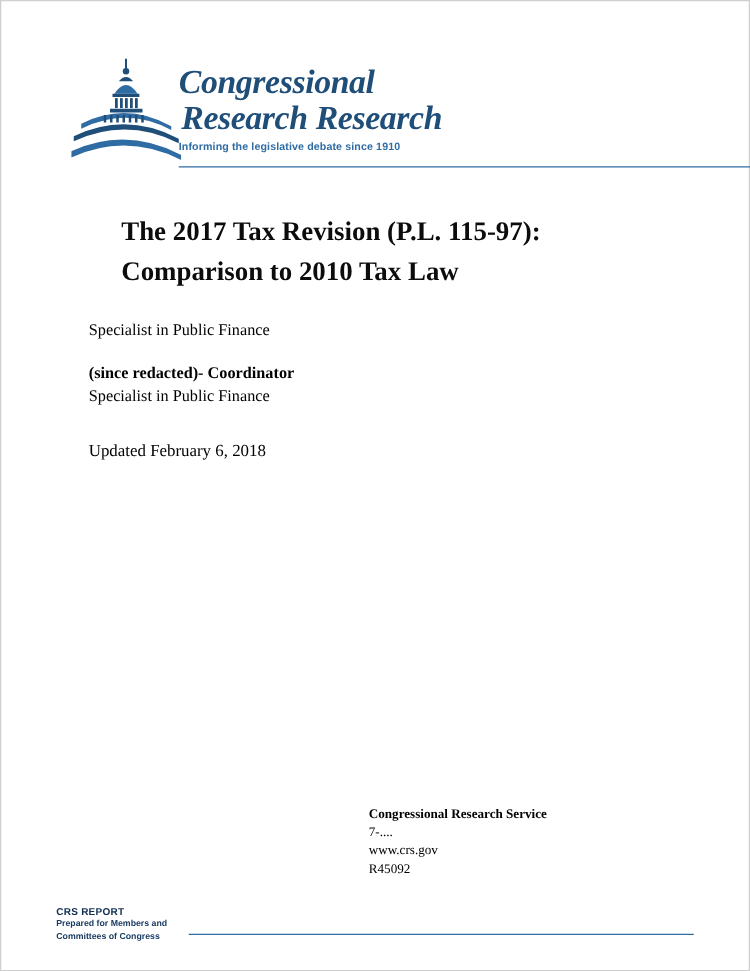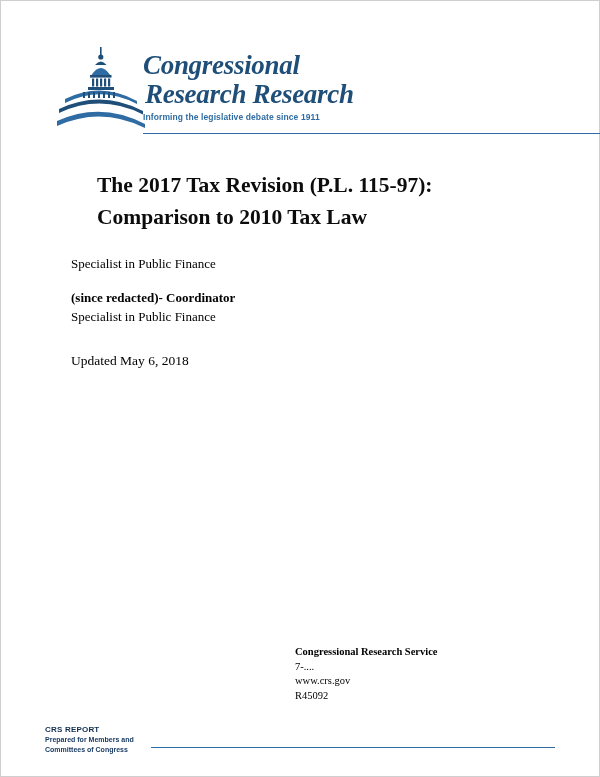--- a/index.html
+++ b/index.html
@@ -197,41 +197,41 @@
           <rect x="41" y="47" width="2" height="6"></rect>
           <rect x="46" y="47" width="2" height="6"></rect>
           <rect x="51" y="47" width="2" height="6"></rect>
           <rect x="56" y="47" width="2" height="6"></rect>
         </g>
       </svg>
     </div>
     <div class="logo-text">
       <div class="logo-line1">Congressional</div>
       <div class="logo-line2">Research Research</div>
-      <div class="logo-tagline">Informing the legislative debate since 1911</div>
+      <div class="logo-tagline">Informing the legislative debate since 1910</div>
     </div>
     <div class="logo-rule"></div>
   </div>
 
   <div class="doc-title">
     <div>The 2017 Tax Revision (P.L. 115-97):</div>
     <div>Comparison to 2010 Tax Law</div>
   </div>
 
   <div class="authors">
     <div class="author-group">
       <div class="author-role">Specialist in Public Finance</div>
     </div>
     <div class="author-group">
       <div class="author-name">(since redacted)- Coordinator</div>
       <div class="author-role">Specialist in Public Finance</div>
     </div>
   </div>
 
-  <div class="doc-date">Updated May 6, 2018</div>
+  <div class="doc-date">Updated February 6, 2018</div>
 
   <div class="footer-right">
     <div class="org">Congressional Research Service</div>
     <div>7-....</div>
     <div>www.crs.gov</div>
     <div>R45092</div>
   </div>
 
   <div class="footer-left">
     <div class="crs-report">CRS REPORT</div>

